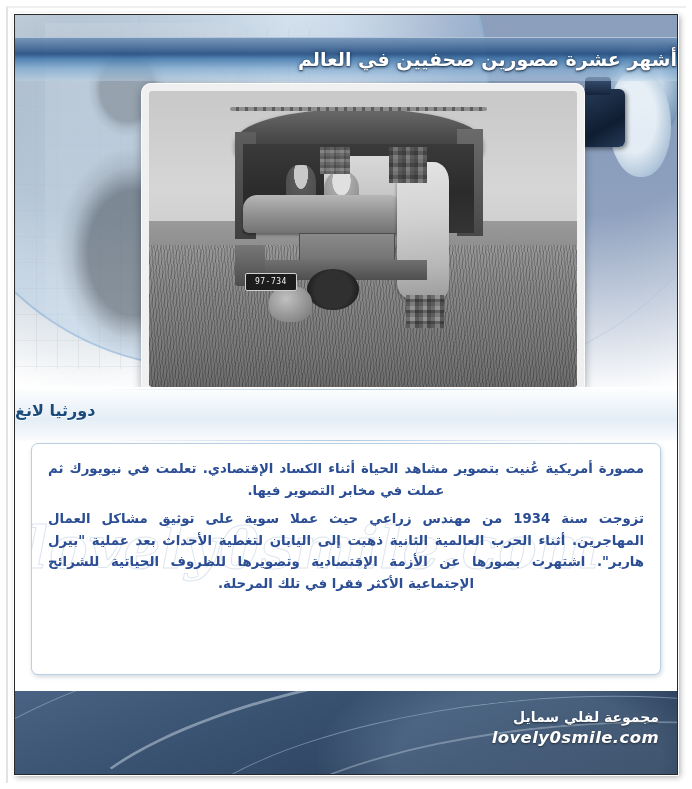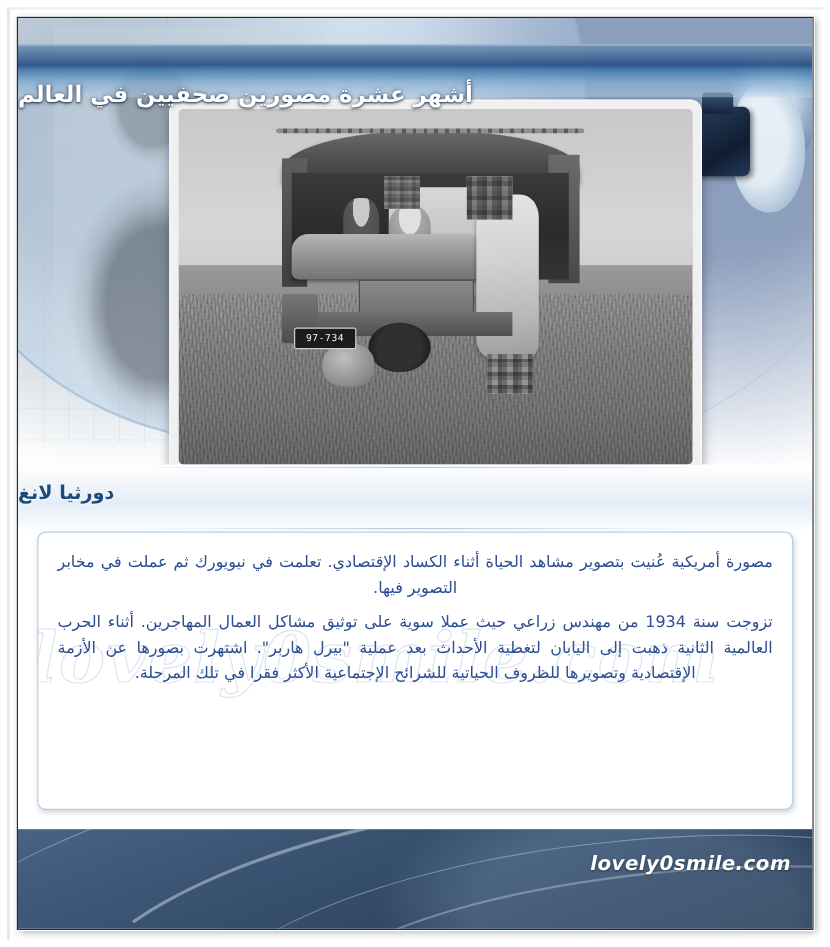--- a/index.html
+++ b/index.html
@@ -194,28 +194,27 @@
     left: 0; top: 0;
     width: 100%; height: 18px;
     background: linear-gradient(180deg, rgba(255,255,255,0.30), rgba(255,255,255,0));
   }
   .title-text {
     position: absolute;
     left: 0; right: 0;
     top: 26px;
     height: 36px;
     line-height: 36px;
-    text-align: left;
+    text-align: right;
     color: #ffffff;
     font-size: 19px;
     font-weight: bold;
     letter-spacing: 0.2px;
     text-shadow: 0 1px 2px rgba(8,28,52,0.85), 0 0 4px rgba(10,34,62,0.5);
     z-index: 6;
-    margin-top: 20px;
   }
 
   
   .photo-card {
     position: absolute;
     left: 126px;
     top: 68px;
     width: 444px;
     height: 312px;
     background: #f0f0f0;
@@ -482,21 +481,21 @@
     white-space: nowrap;
     pointer-events: none;
     user-select: none;
   }
   .para {
     position: relative;
     margin: 0 0 7px 0;
     font-size: 13.3px;
     line-height: 1.62;
     color: #2a4d93;
-    font-weight: normal;
+    font-weight: bold;
     text-align: justify;
     text-align-last: center;
     direction: rtl;
     z-index: 2;
   }
   .para:last-child { margin-bottom: 0; }
 
   
   .footer {
     position: relative;
@@ -623,18 +622,19 @@
     </div>
 
     <div class="footer">
       <div class="fglow"></div>
       <div class="fswoosh fs1"></div>
       <div class="fswoosh fs2"></div>
       <div class="fswoosh fs3"></div>
       <div class="fswoosh fs4"></div>
       <div class="fswoosh fs5"></div>
       <div class="footer-brand">
+        <div class="brand-ar">مجموعة لفلي سمايل</div>
         <div class="brand-url">lovely0smile.com</div>
       </div>
     </div>
 
   </div>
 </div>
 
 </body></html>

